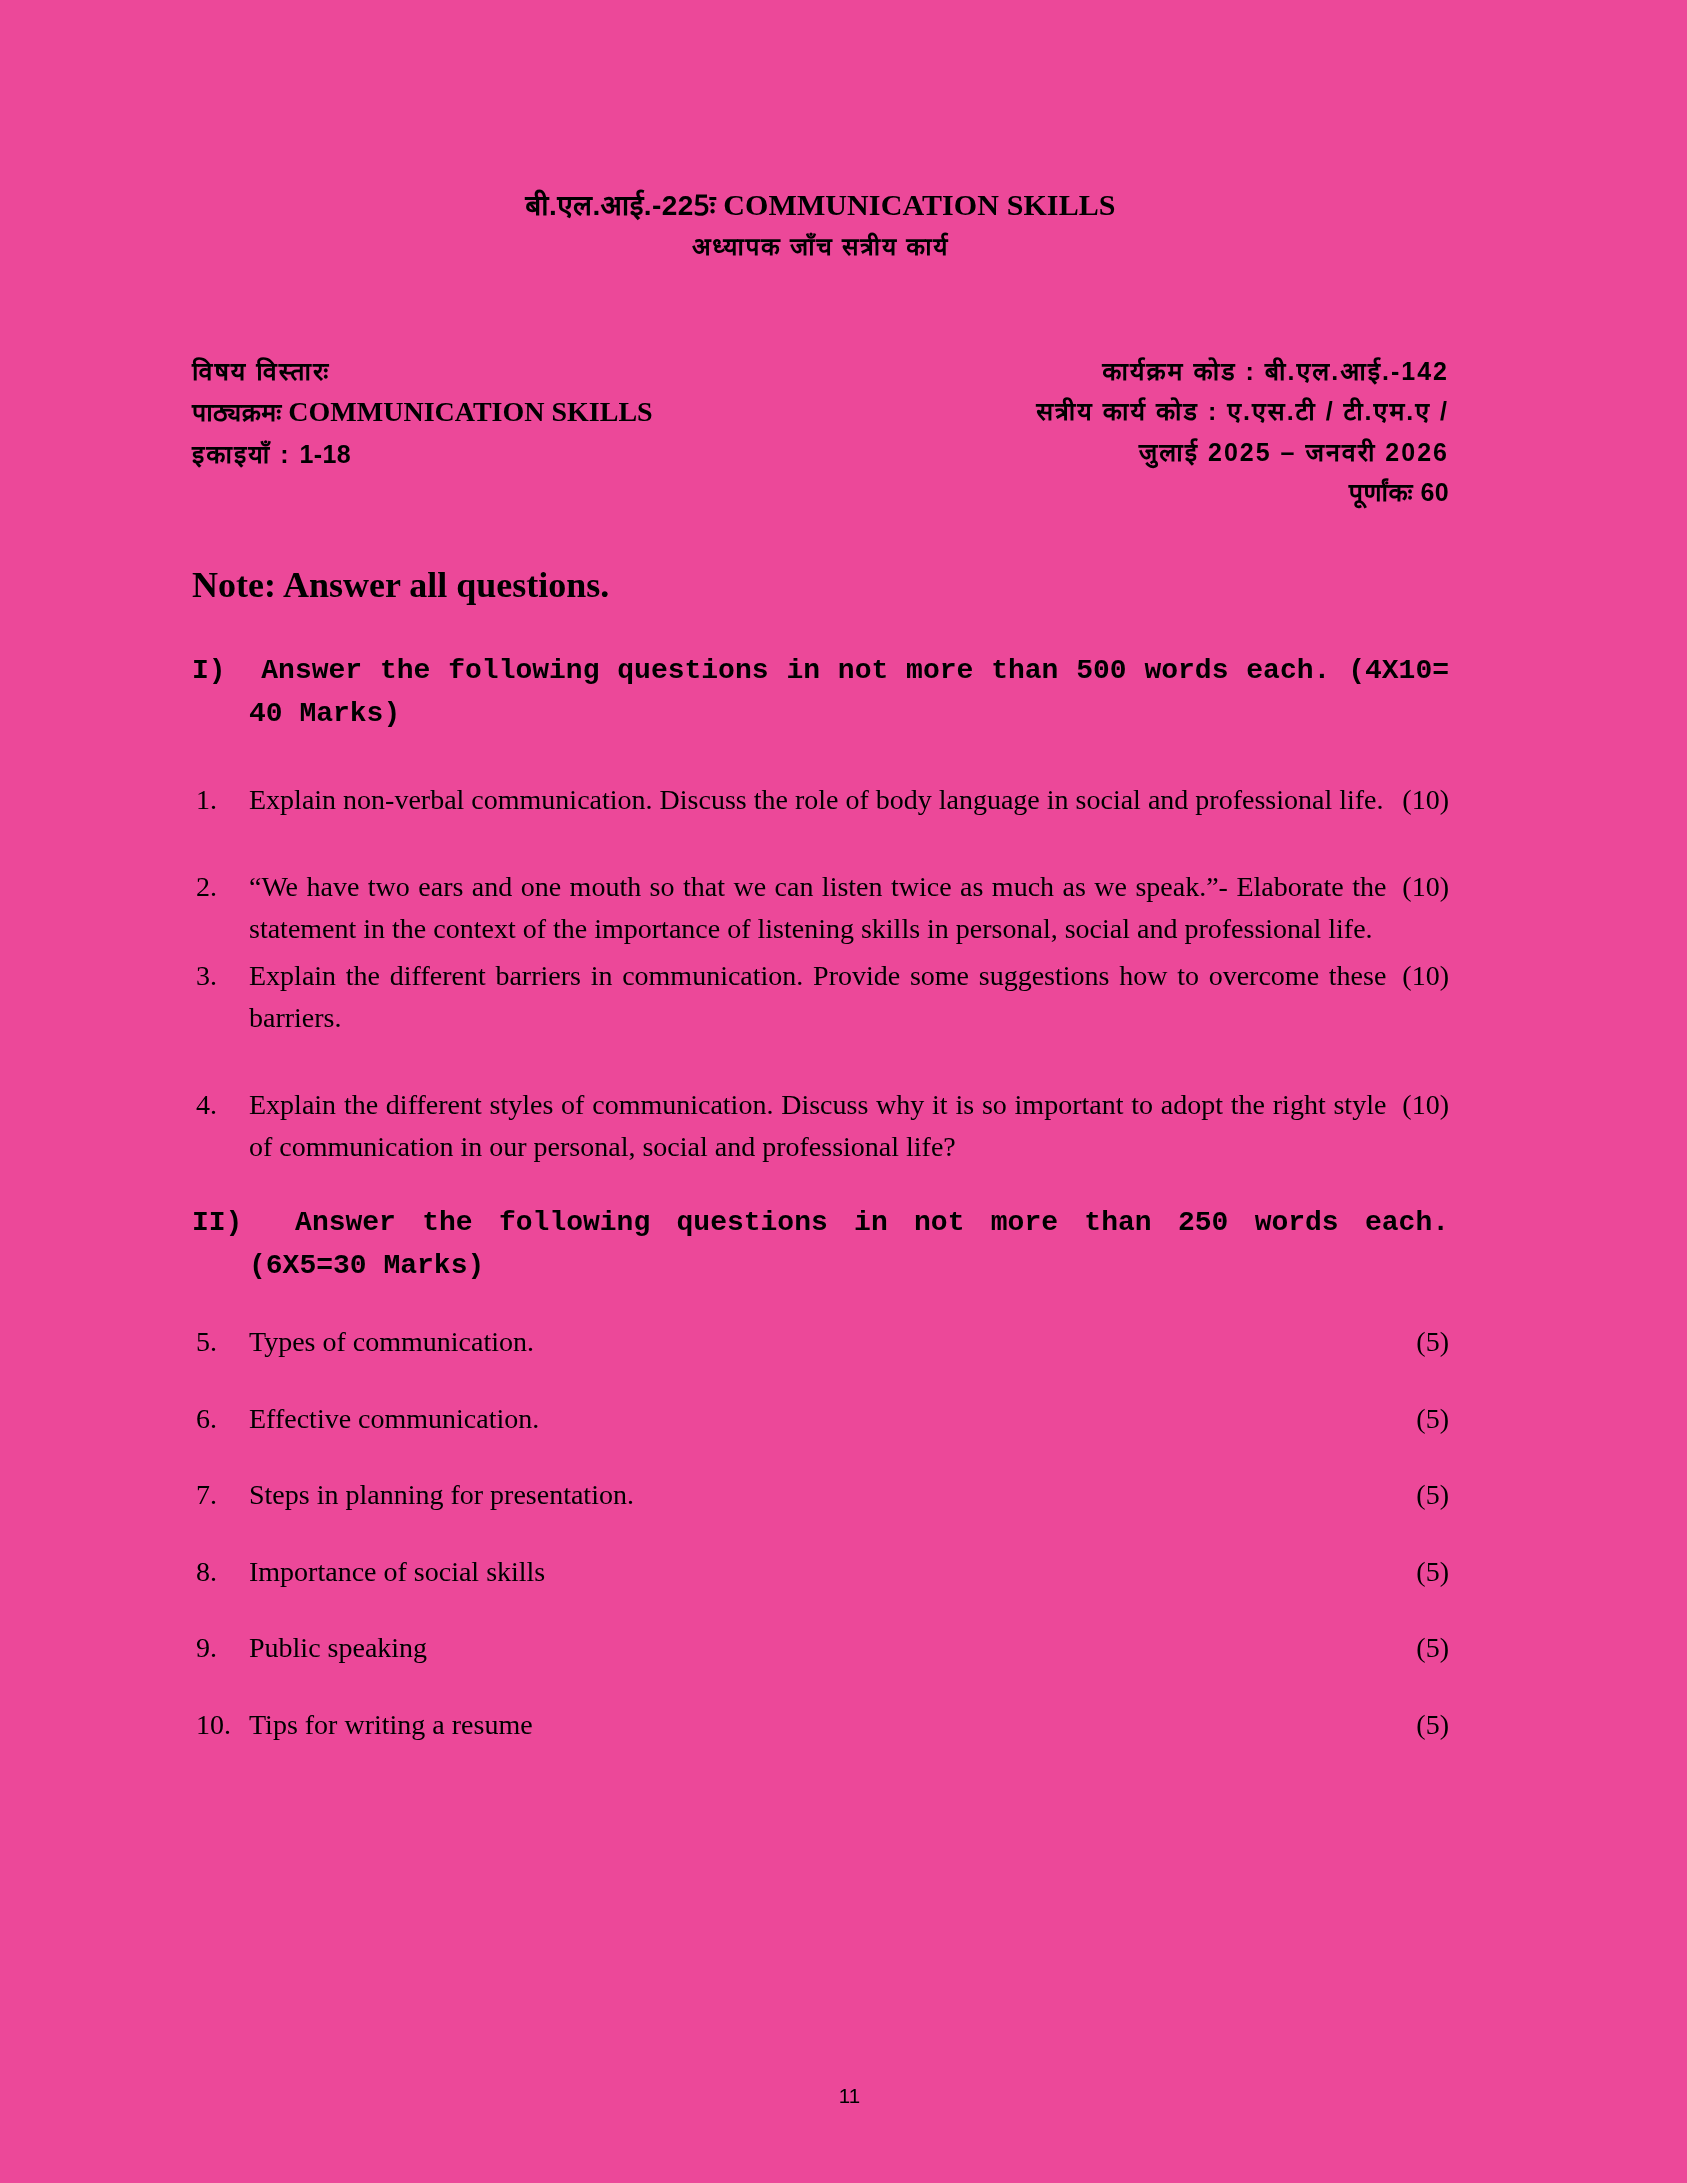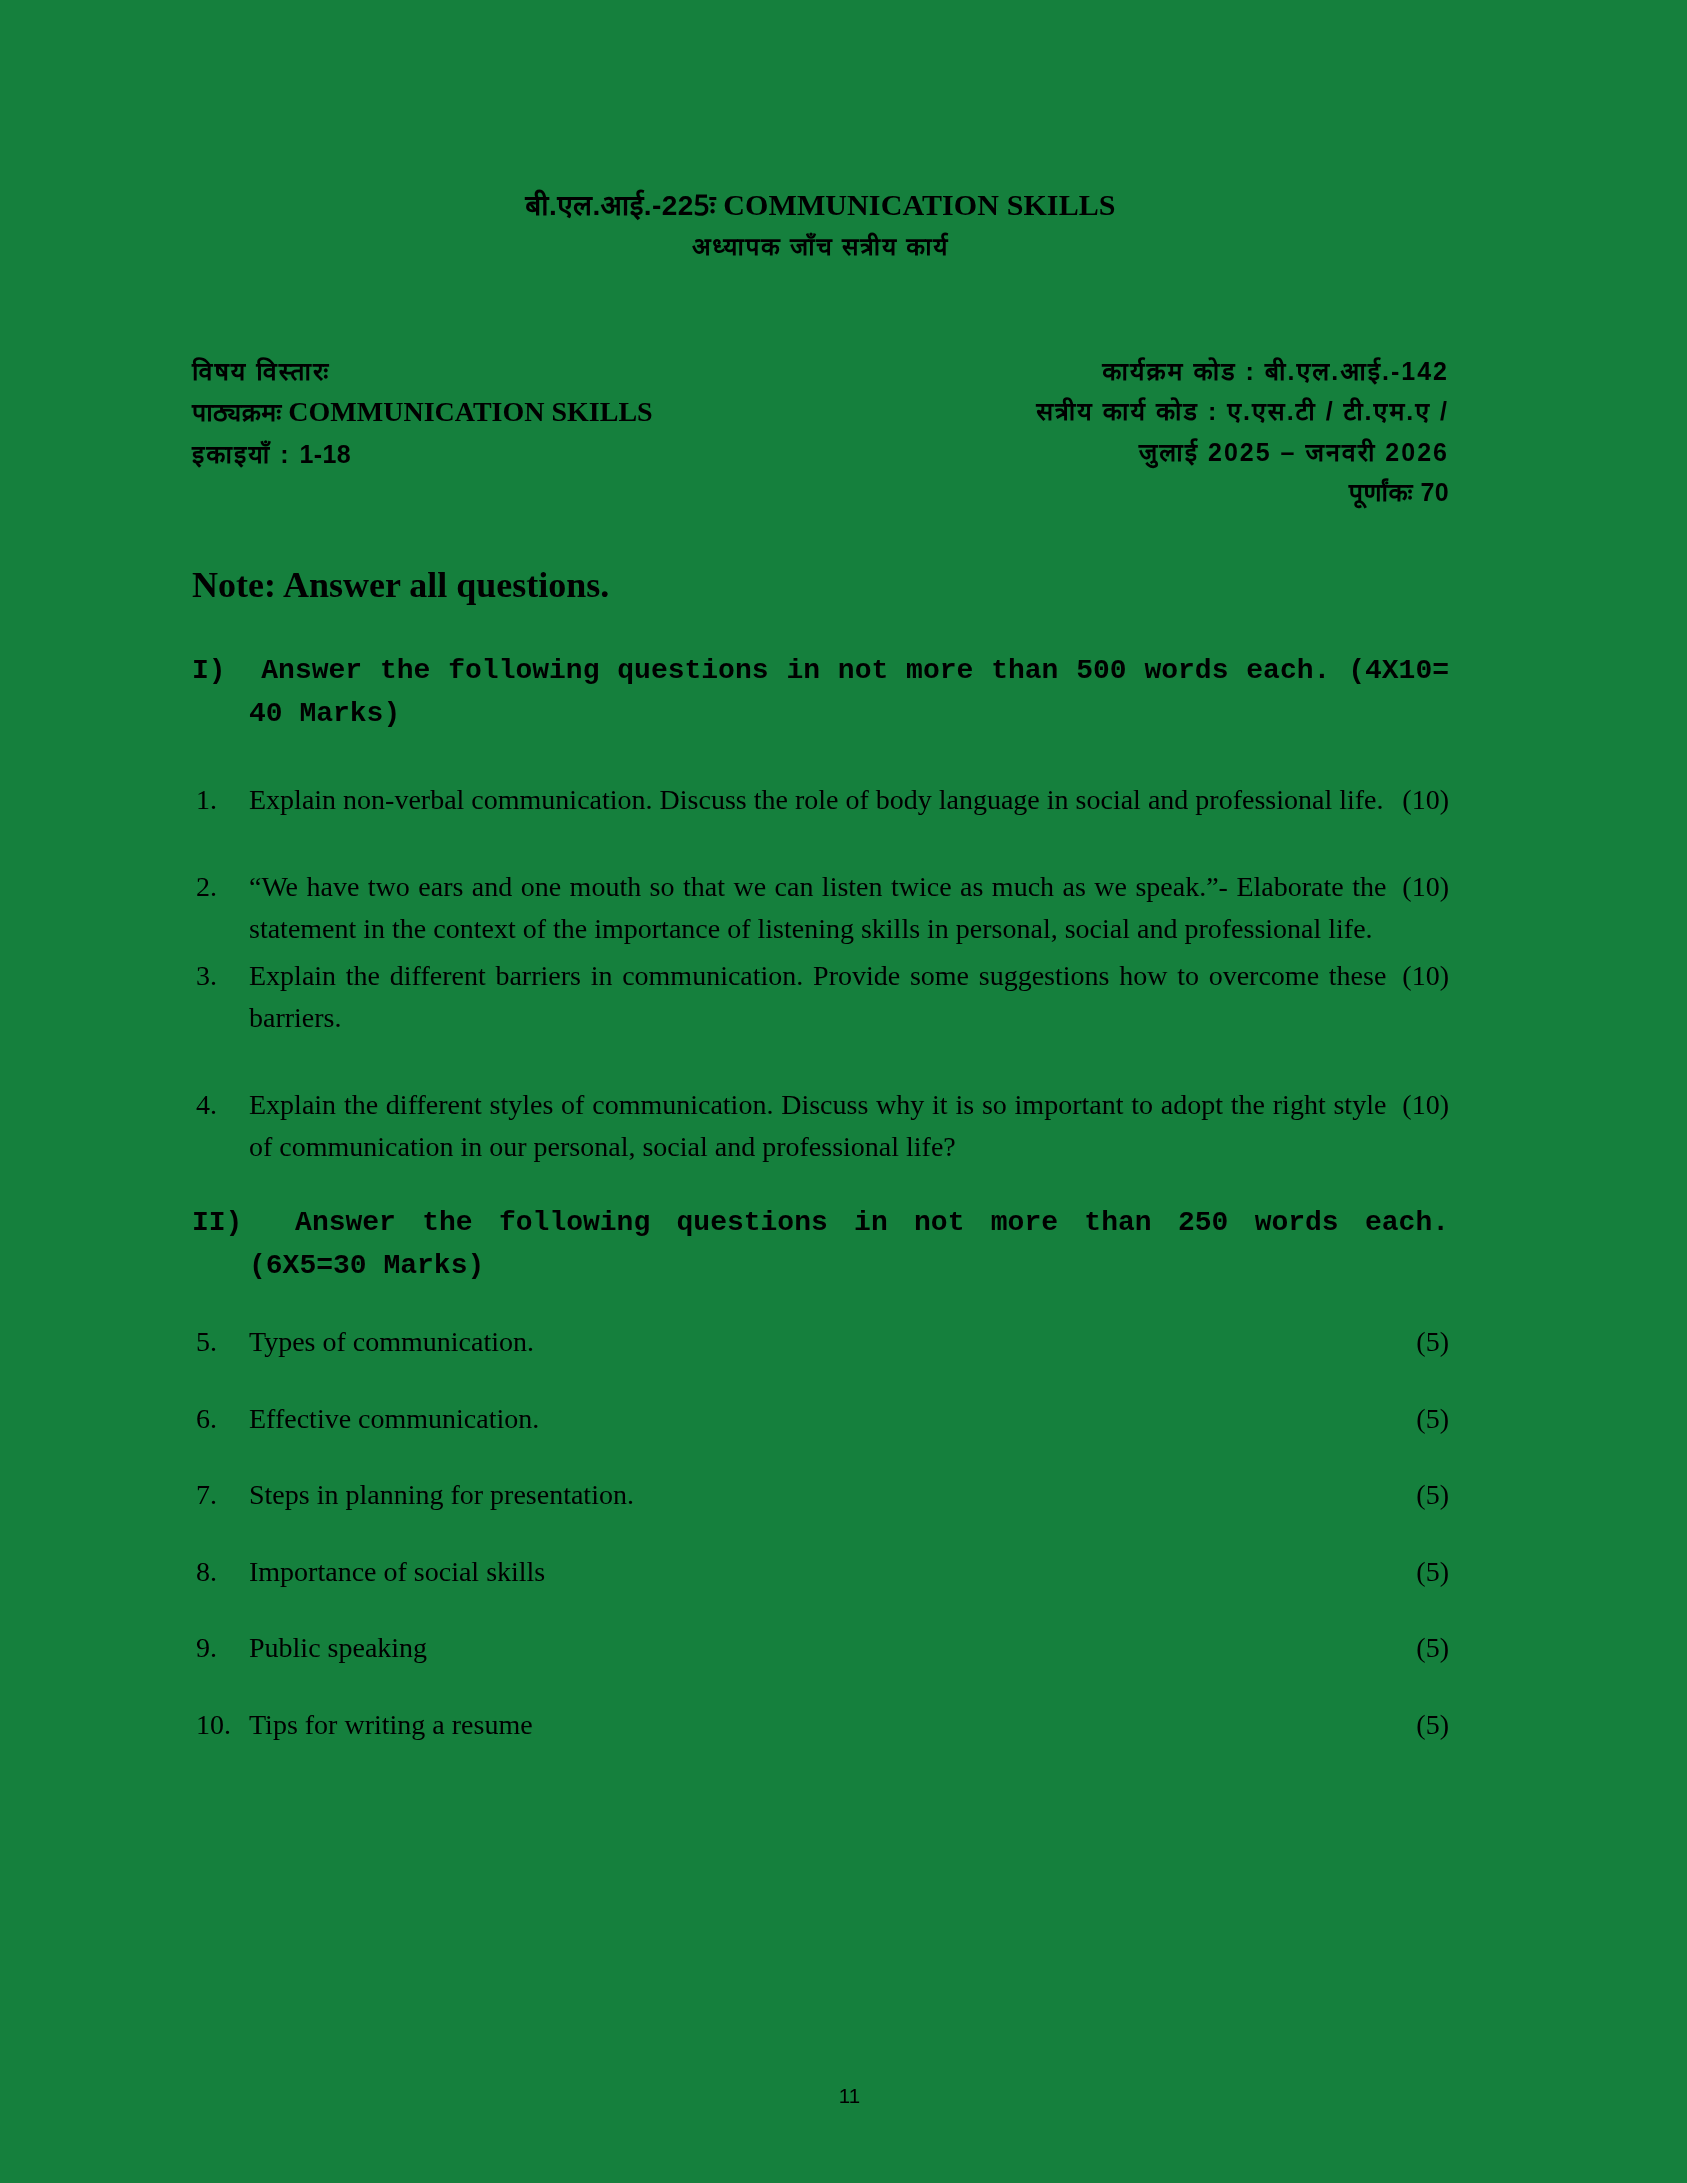--- a/index.html
+++ b/index.html
@@ -9,21 +9,21 @@
     background: #ffffff;
   }
   body {
     font-family: "Liberation Serif", "DejaVu Serif", serif;
     color: #000000;
   }
   .page {
     position: relative;
     width: 1687px;
     height: 2183px;
-    background: #15803d;
+    background: #ec4899;
     box-sizing: border-box;
     overflow: hidden;
   }
   .content {
     position: absolute;
     left: 192px;
     top: 0;
     width: 1257px;
   }
 
@@ -186,21 +186,21 @@
     <div class="meta">
       <div class="meta-left">
         <div class="meta-line"><span class="hi hi-sp">विषय विस्तारः</span></div>
         <div class="meta-line"><span class="hi">पाठ्यक्रमः</span> <span class="en-b">COMMUNICATION SKILLS</span></div>
         <div class="meta-line"><span class="hi hi-sp">इकाइयाँ : </span><span class="hi">1-18</span></div>
       </div>
       <div class="meta-right">
         <div class="meta-line"><span class="hi hi-sp">कार्यक्रम कोड : बी.एल.आई.-142</span></div>
         <div class="meta-line"><span class="hi hi-sp">सत्रीय कार्य कोड : ए.एस.टी / टी.एम.ए /</span></div>
         <div class="meta-line"><span class="hi hi-sp">जुलाई 2025 – जनवरी 2026</span></div>
-        <div class="meta-line"><span class="hi">पूर्णांकः 70</span></div>
+        <div class="meta-line"><span class="hi">पूर्णांकः 60</span></div>
       </div>
     </div>
 
     <div class="note">Note: Answer all questions.</div>
 
     <div class="section-heading"><span>I)</span>&nbsp; <span>Answer the following questions in not more than 500 words each. (4X10= 40 Marks)</span></div>
 
     <ul class="q-list">
       <li class="q-item q-gap-lg">
         <span class="q-num">1.</span>

